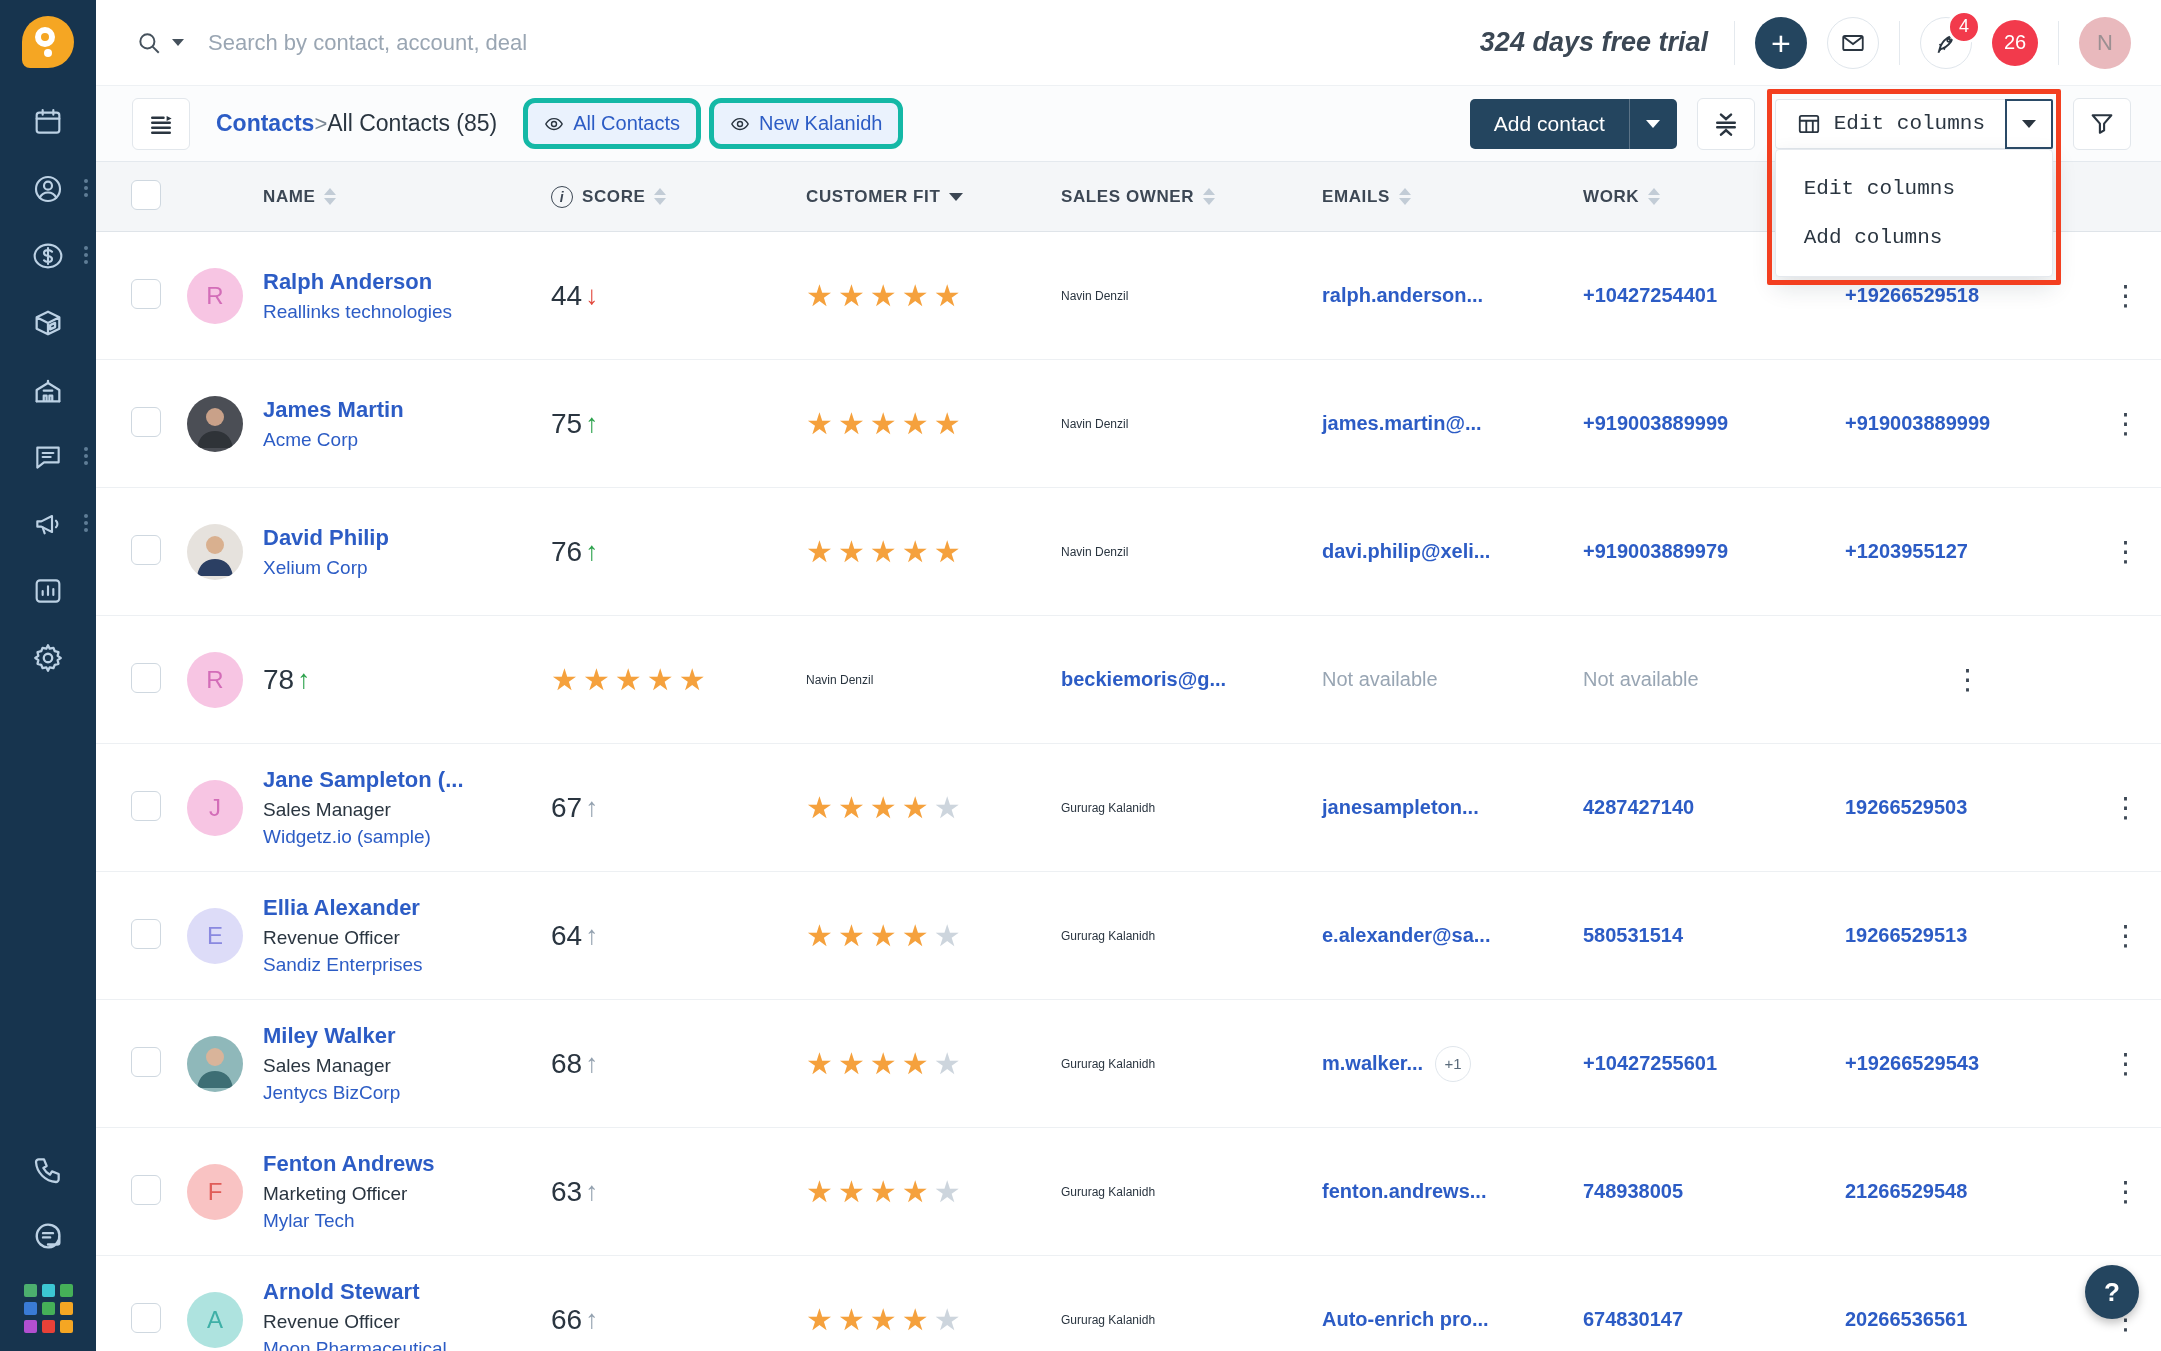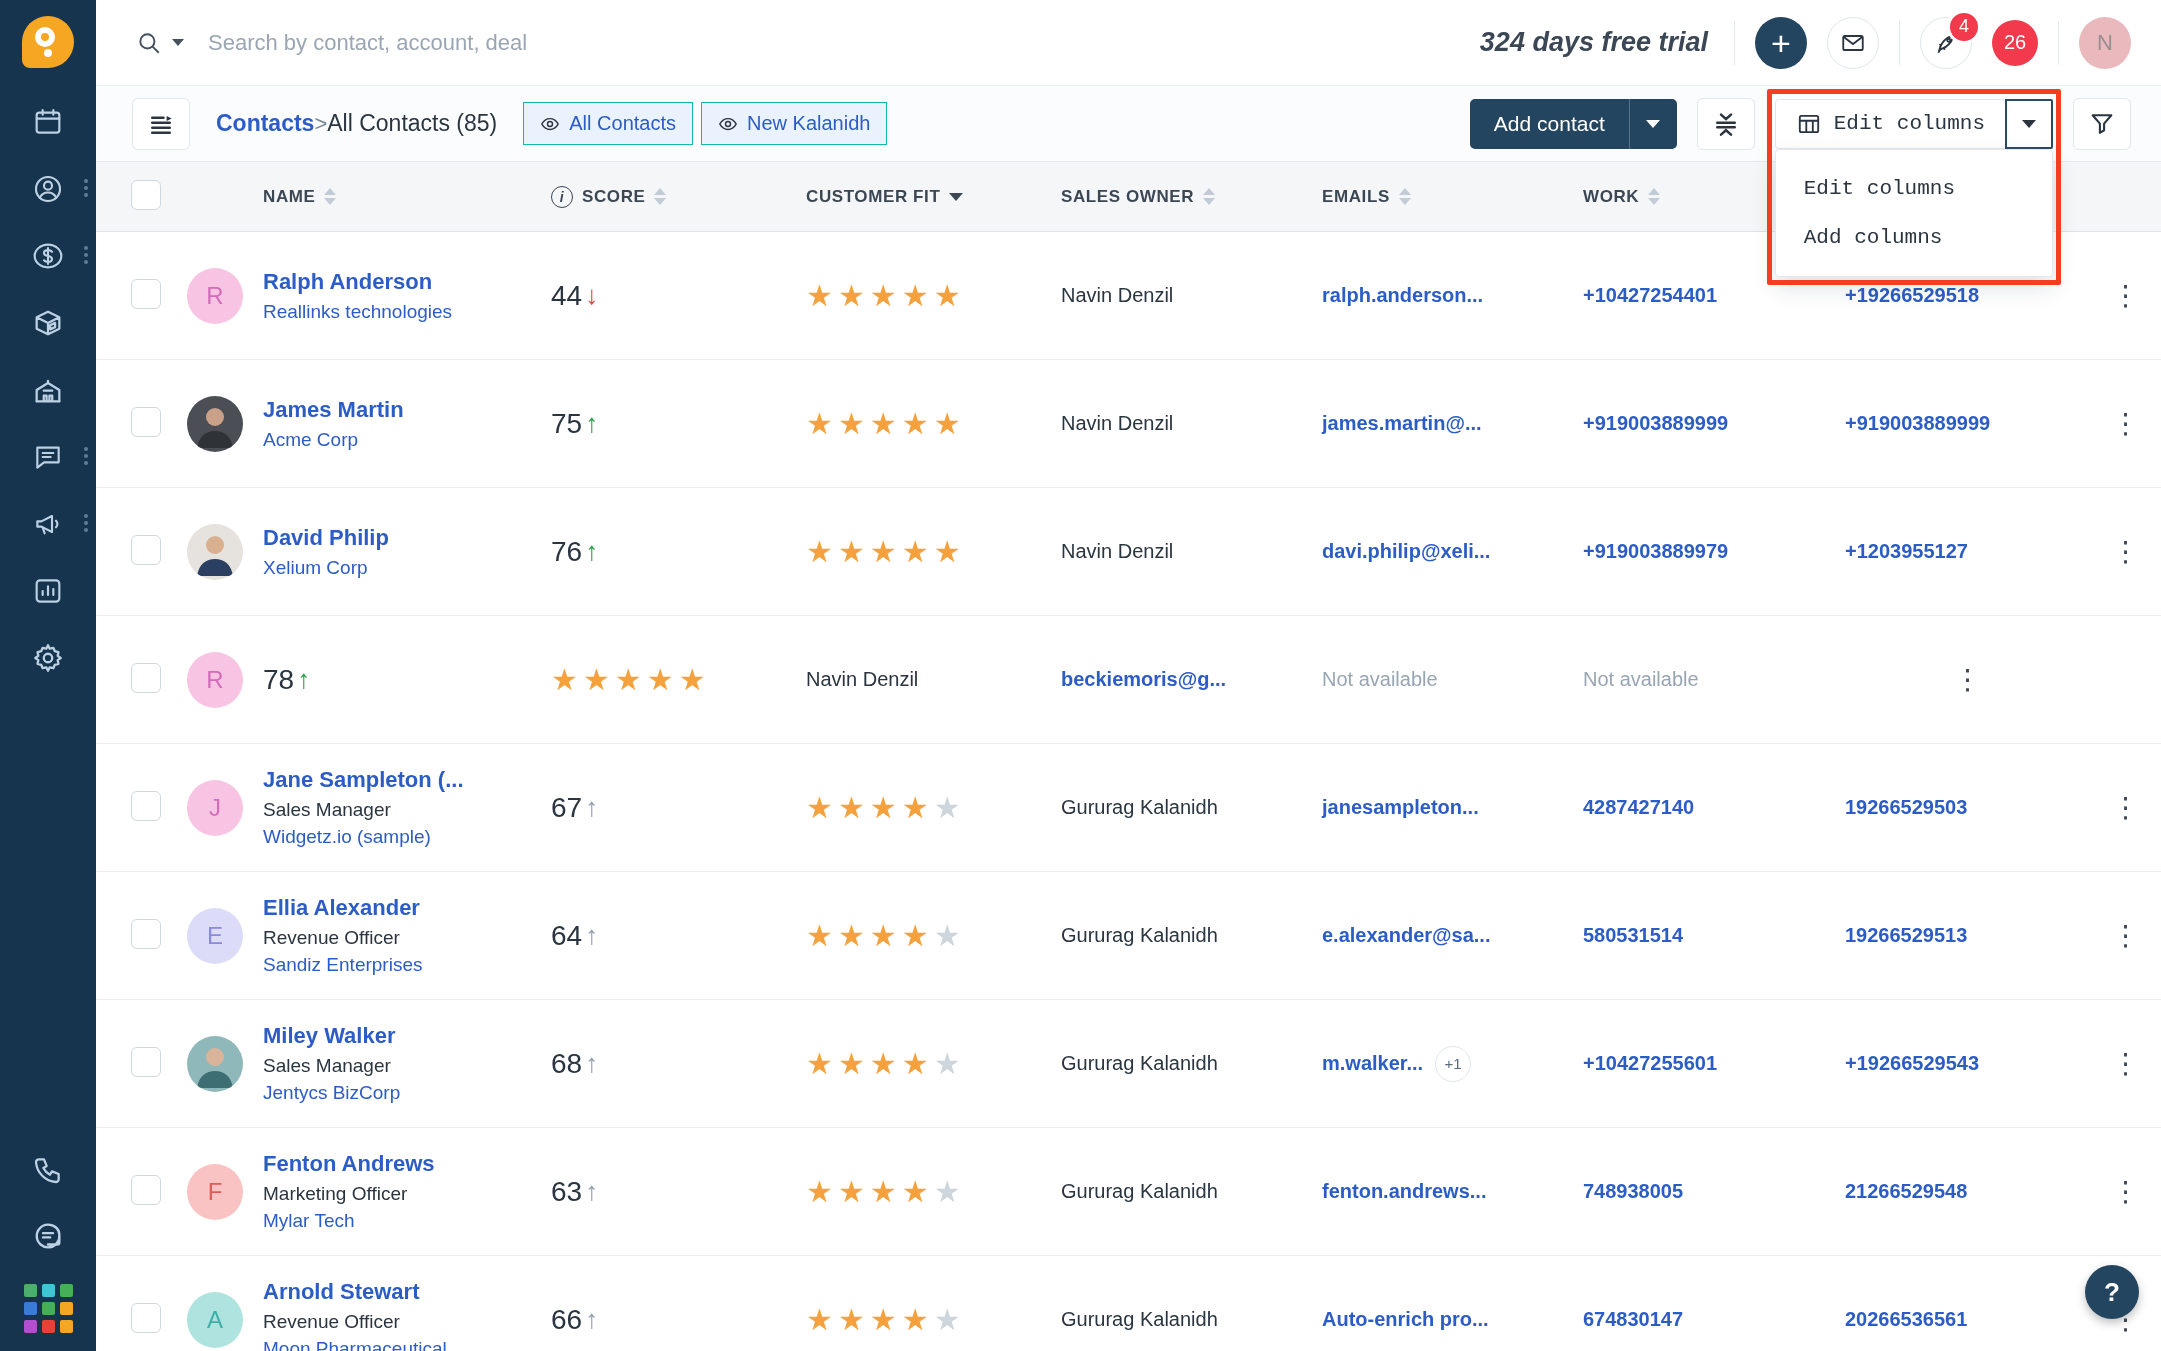--- a/index.html
+++ b/index.html
@@ -43,21 +43,21 @@
 
   
   .toolbar { height:76px; background:#FBFCFD; border-bottom:1px solid #E4E9EE; display:flex; align-items:center; padding:0 30px 0 36px; position:relative; z-index:20; }
   .sq-btn { height:52px; background:#fff; border:1px solid #E2E7EC; border-radius:6px; display:flex; align-items:center; justify-content:center; cursor:pointer; }
   .view-btn { width:58px; }
   .crumb { display:flex; align-items:center; gap:0; margin-left:26px; }
   .crumb .root { color:#2C5CC5; font-size:23px; font-weight:700; cursor:pointer; }
   .crumb .chev { color:#7A8794; font-size:22px; }
   .crumb .cur { color:#2A3540; font-size:23px; }
   .pills { display:flex; gap:8px; margin-left:26px; }
-  .pill { display:flex; align-items:center; gap:9px; background:#EAF2FD; border:1px solid #14b8a6; border-radius:0; padding:9px 16px; color:#2C5CC5; font-size:20px; cursor:pointer; }
+  .pill { display:flex; align-items:center; gap:9px; background:#EAF2FD; border:5px solid #14b8a6; border-radius:12px; padding:9px 16px; color:#2C5CC5; font-size:20px; cursor:pointer; }
   .pill svg { stroke:#2A3540; fill:none; stroke-width:1.7; }
   .tb-right { margin-left:auto; display:flex; align-items:center; gap:20px; }
   .addc { display:flex; height:50px; border-radius:5px; overflow:hidden; cursor:pointer; }
   .addc .lbl { background:#24455F; color:#fff; font-size:21px; display:flex; align-items:center; padding:0 24px; }
   .addc .car { background:#24455F; width:48px; display:flex; align-items:center; justify-content:center; border-left:1px solid rgba(255,255,255,.25); }
   .addc .car i { width:0;height:0;border-left:7px solid transparent;border-right:7px solid transparent;border-top:8px solid #fff; }
   .collapse-btn { width:58px; }
   .collapse-btn svg { stroke:#2A3540; fill:none; stroke-width:2; stroke-linecap:round; }
   .ec-wrap { position:relative;font-family:Liberation Mono, monospace; }
   .ec-btn { display:flex; height:50px; }
@@ -86,21 +86,21 @@
   .row { height:128px; background:#fff; border-bottom:1px solid #EDF0F3; }
   .avatar { width:56px; height:56px; border-radius:50%; display:flex; align-items:center; justify-content:center; font-size:24px; cursor:pointer; overflow:hidden; }
   .c-name a.nm { color:#2C5CC5; font-size:22px; font-weight:700; text-decoration:none; cursor:pointer; display:block; line-height:1.45; white-space:nowrap; overflow:hidden; }
   .c-name .ttl { color:#2A3540; font-size:19px; line-height:1.45; }
   .c-name a.co { color:#2C5CC5; font-size:19px; text-decoration:none; cursor:pointer; display:block; line-height:1.45; white-space:nowrap; }
   .c-score { display:flex; align-items:center; gap:3px; }
   .c-score .num { font-size:28px; color:#2A3540; font-weight:500; }
   .c-score .arr { font-size:26px; font-weight:700; }
   .stars span { font-size:30px; letter-spacing:5px; }
   .stars .on { color:#F5A13D; } .stars .off { color:#CDD5DD; }
-  .c-owner { font-size:20px; color:#2A3540; }
+  .c-owner { font-size:12px; color:#2A3540; }
   .blue-val { color:#2C5CC5; font-size:20px; text-decoration:none; cursor:pointer; white-space:nowrap;font-weight:bold; }
   .muted-val { color:#98A5B3; font-size:20px; }
   .chip { display:inline-flex; align-items:center; justify-content:center; width:36px; height:36px; border:1px solid #E0E6EC; border-radius:50%; font-size:15px; color:#5A6B7B; margin-left:12px; background:#fff; vertical-align:middle; cursor:pointer; }
   .c-email { display:flex; align-items:center; }
   .kebabv { font-size:28px; color:#3C4754; cursor:pointer; padding:0 10px; line-height:1; }
   .c-actions { display:flex; justify-content:center; }
 
   .help-fab { position:absolute; right:22px; bottom:32px; width:54px; height:54px; border-radius:50%; background:#24455F; color:#fff; font-size:26px; font-weight:700; display:flex; align-items:center; justify-content:center; box-shadow:0 4px 10px rgba(0,0,0,.25); cursor:pointer; z-index:50; }
 </style>
 </head>

